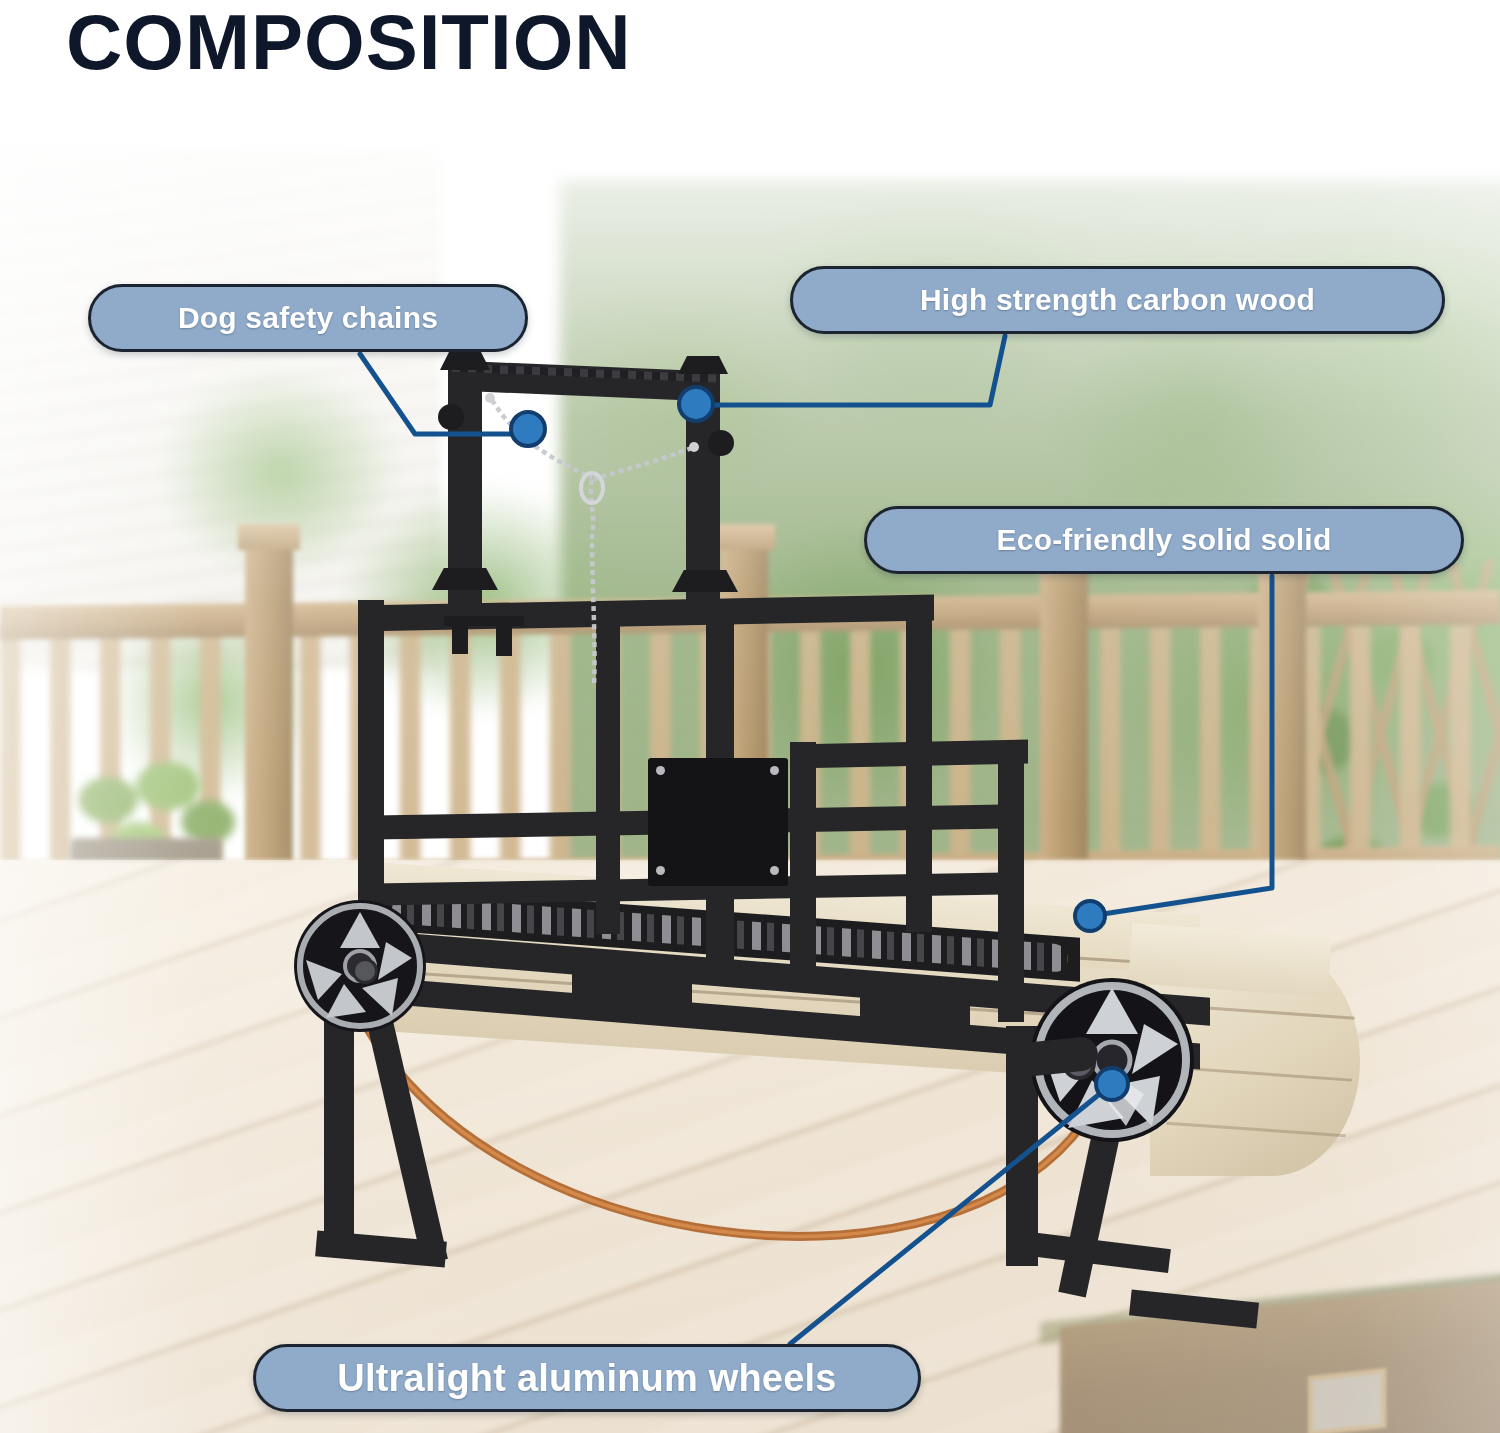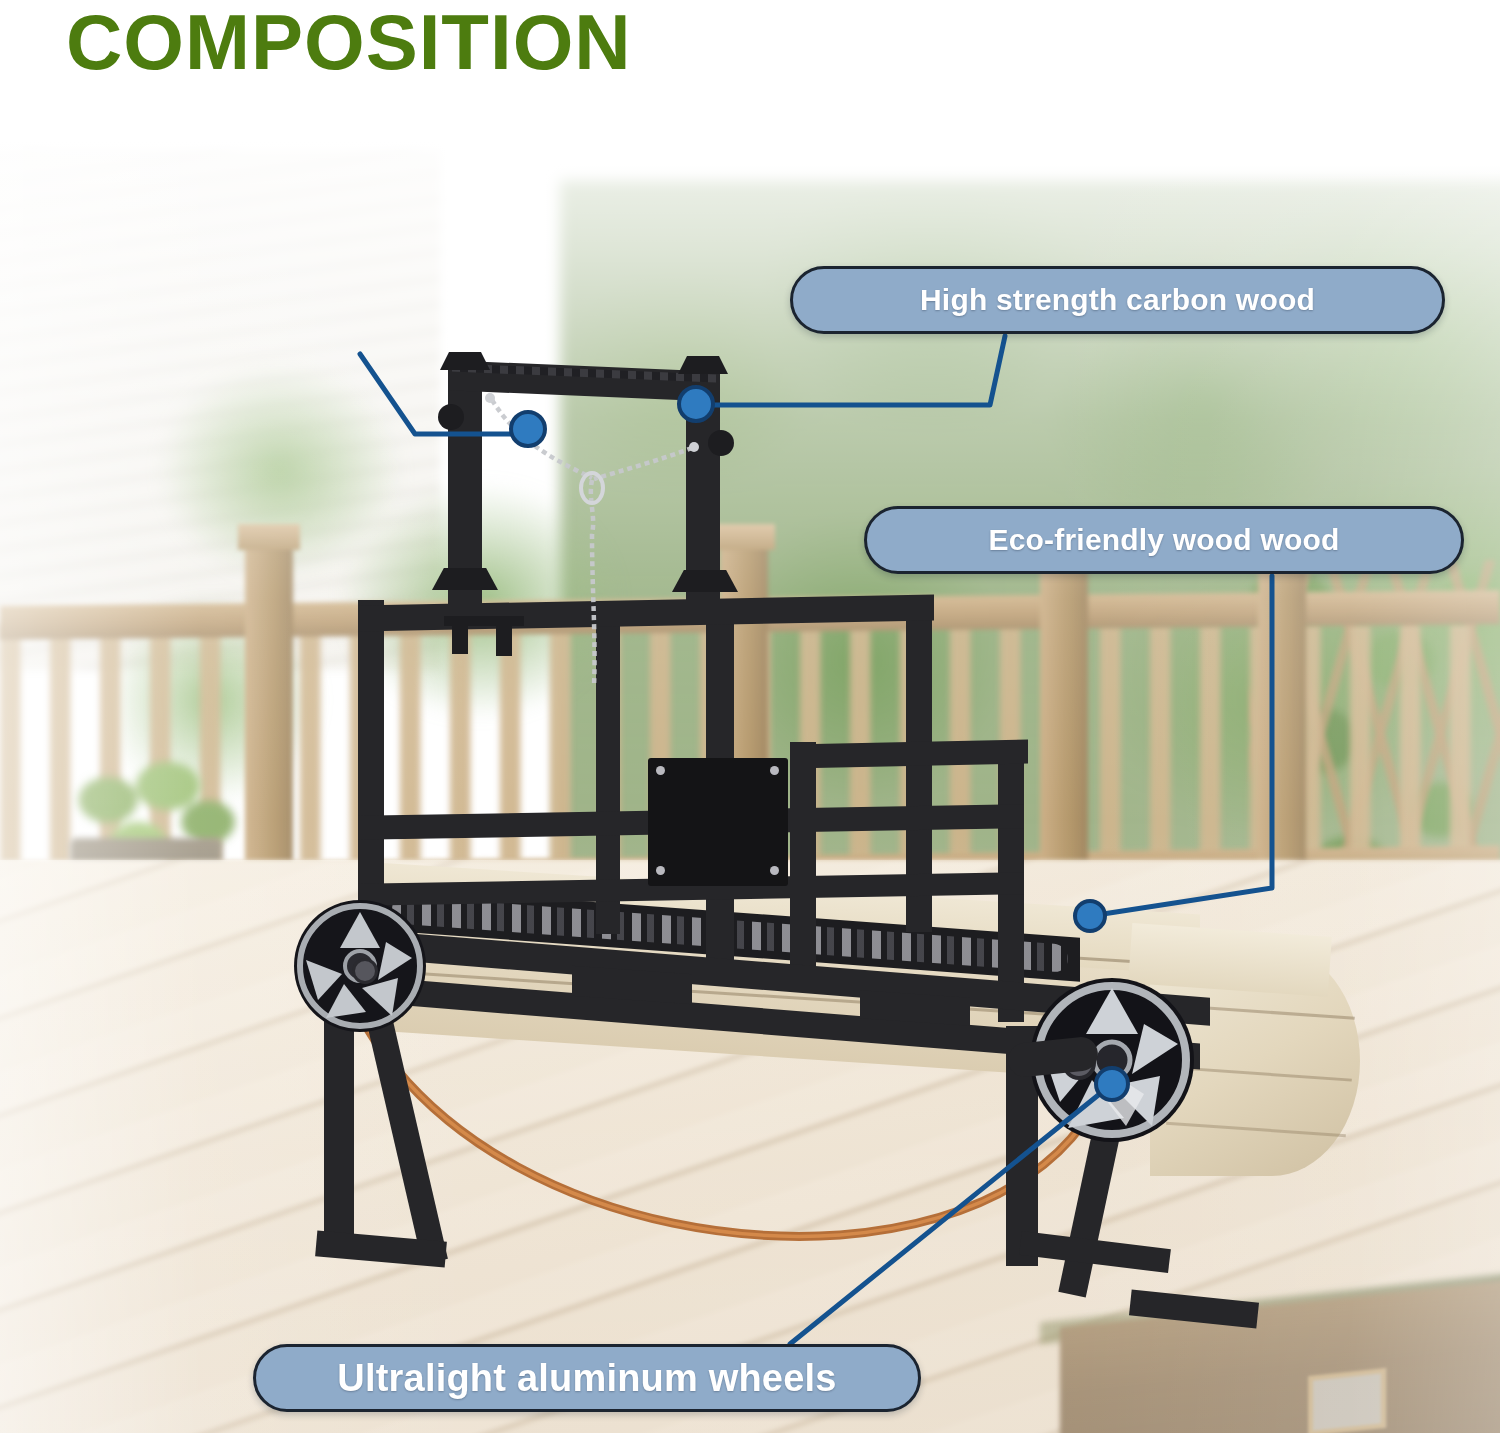--- a/index.html
+++ b/index.html
@@ -288,21 +288,21 @@
     width: 1500px; height: 1433px;
     pointer-events: none;
   }
 
   
   .title-main {
     position: absolute;
     left: 66px; top: 2px;
     font-size: 78px;
     font-weight: bold;
-    color: #4d7c0f;
+    color: #0f172a;
     letter-spacing: 1px;
     line-height: 1.04;
   }
   .title-sub {
     position: absolute;
     left: 74px; top: 120px;
     font-size: 53px;
     font-weight: bold;
     color: #1c1c1c;
     letter-spacing: 1.5px;
@@ -486,27 +486,30 @@
     <polyline points="1272,576 1272,888 1090,916" fill="none" stroke="#14528f" stroke-width="5" stroke-linejoin="round" stroke-linecap="round"></polyline>
 
     <polyline points="790,1344 1112,1084" fill="none" stroke="#14528f" stroke-width="5" stroke-linejoin="round" stroke-linecap="round"></polyline>
 
     <circle cx="528" cy="429" r="17" fill="#2f7bc0" stroke="#123e6e" stroke-width="4"></circle>
     <circle cx="696" cy="404" r="17" fill="#2f7bc0" stroke="#123e6e" stroke-width="4"></circle>
     <circle cx="1090" cy="916" r="15" fill="#2f7bc0" stroke="#123e6e" stroke-width="4"></circle>
     <circle cx="1112" cy="1084" r="16" fill="#2f7bc0" stroke="#123e6e" stroke-width="4"></circle>
   </svg>
 
+  <div class="pill" style="left:88px; top:284px; width:440px; height:68px; font-size:30px;">
+    <span>Dog safety chains</span>
+  </div>
 
   <div class="pill" style="left:790px; top:266px; width:655px; height:68px; font-size:30px;">
     <span>High strength carbon wood</span>
   </div>
 
   <div class="pill" style="left:864px; top:506px; width:600px; height:68px; font-size:30px;">
-    <span>Eco-friendly wood wood</span>
+    <span>Eco-friendly solid solid</span>
   </div>
 
   <div class="pill" style="left:253px; top:1344px; width:668px; height:68px; font-size:38px;">
     <span>Ultralight aluminum wheels</span>
   </div>
 
   <div class="title-main">COMPOSITION</div>
 
 </div>
 

